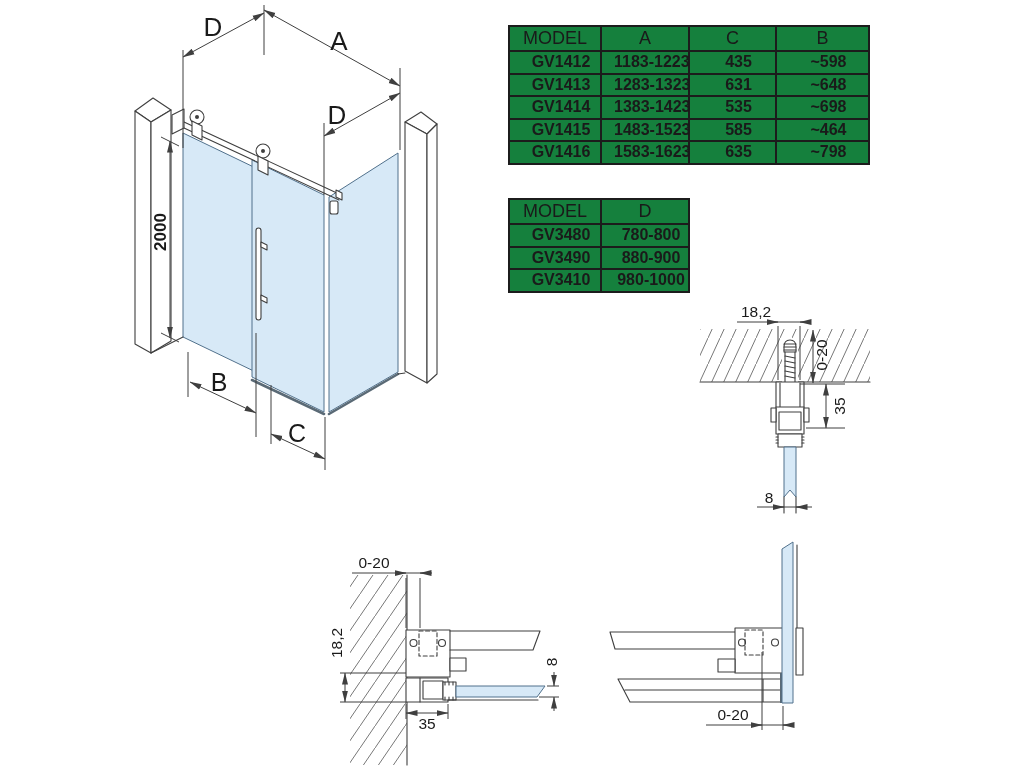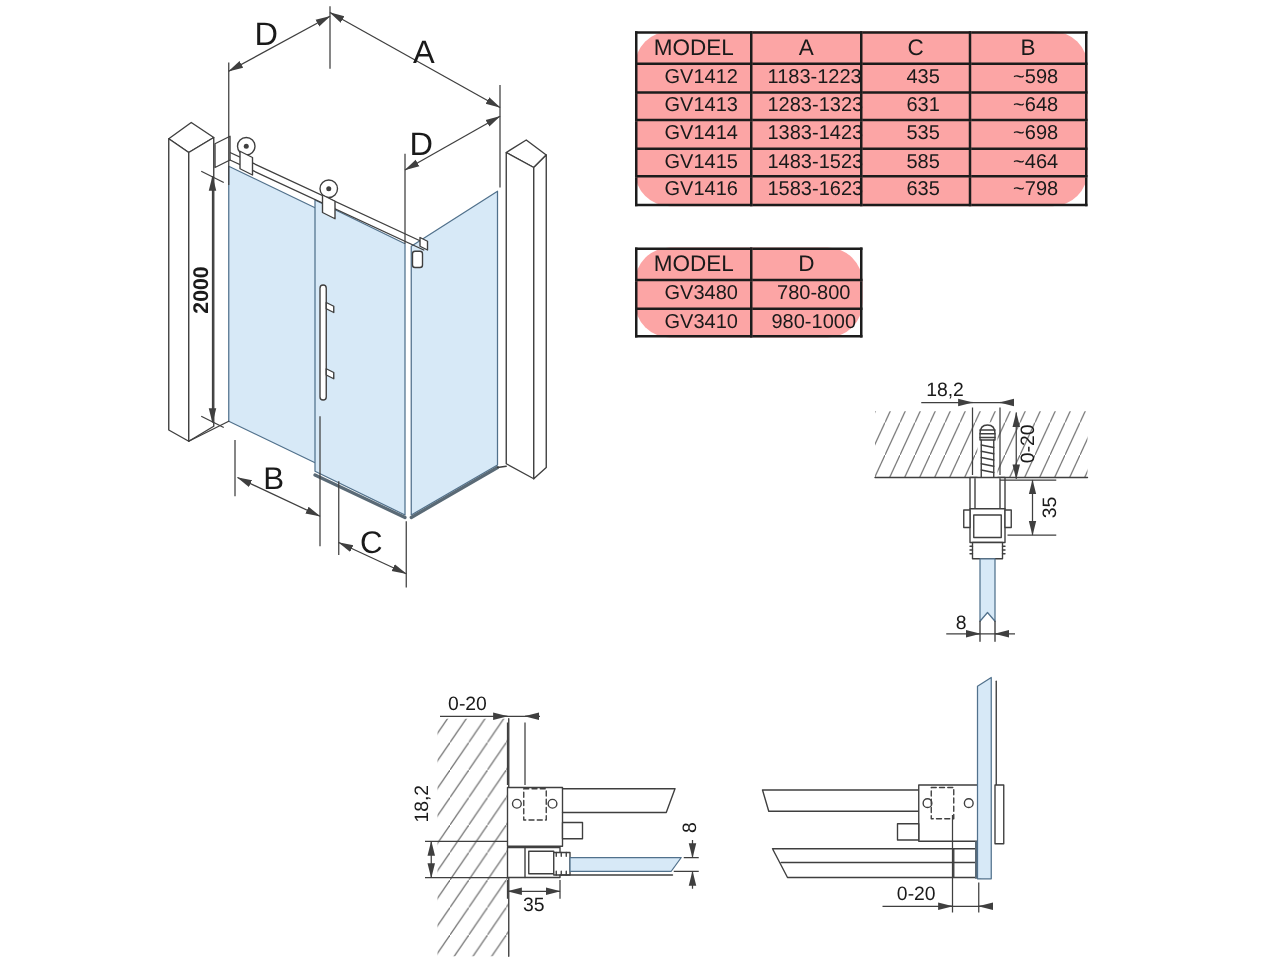--- a/index.html
+++ b/index.html
@@ -12,25 +12,25 @@
   .fw{fill:#ffffff;stroke:#3f3f3f;stroke-width:1.1;stroke-linejoin:round;}
   .gl{fill:#d7e9f7;stroke:#51718c;stroke-width:1;stroke-linejoin:round;}
   .dim{stroke:#3f3f3f;stroke-width:1;fill:none;}
   .dash{stroke-dasharray:4 2.6;}
   text{fill:#1a1a1a;}
   .lblXL{font-size:26px;}
   .lblL{font-size:25px;}
   .lblH{font-size:17px;font-weight:700;}
   .lblD{font-size:15.5px;}
   
-  .spec{position:absolute;border-collapse:collapse;table-layout:fixed;background:#fca5a5;border-radius:28px;}
+  .spec{position:absolute;border-collapse:collapse;table-layout:fixed;background:#15803d;}
   .spec th,.spec td{border:2px solid #1c1c1c;text-align:center;vertical-align:middle;
                     padding:0;color:#1a1a1a;white-space:nowrap;}
   .spec th{font-size:18px;font-weight:500;}
-  .spec td{font-size:16px;font-weight:400;padding-left:12px;}
+  .spec td{font-size:16px;font-weight:700;padding-left:12px;}
   .spec tr{height:22.5px;}
   .spec tr.hd{height:25px;}
 </style>
 </head>
 <body>
 
 <div class="canvas">
 
 <svg width="1024" height="768" viewBox="0 0 1024 768">
   <defs>
@@ -266,19 +266,23 @@
   <tbody>
         <tr class="hd">
     <th>MODEL</th>
     <th>D</th>
   </tr>
   <tr>
     <td>GV3480</td>
     <td>780-800</td>
   </tr>
   <tr>
+    <td>GV3490</td>
+    <td>880-900</td>
+  </tr>
+  <tr>
     <td>GV3410</td>
     <td>980-1000</td>
   </tr>
 </tbody>
     </table>
 
 </div>
 
 </body></html>

